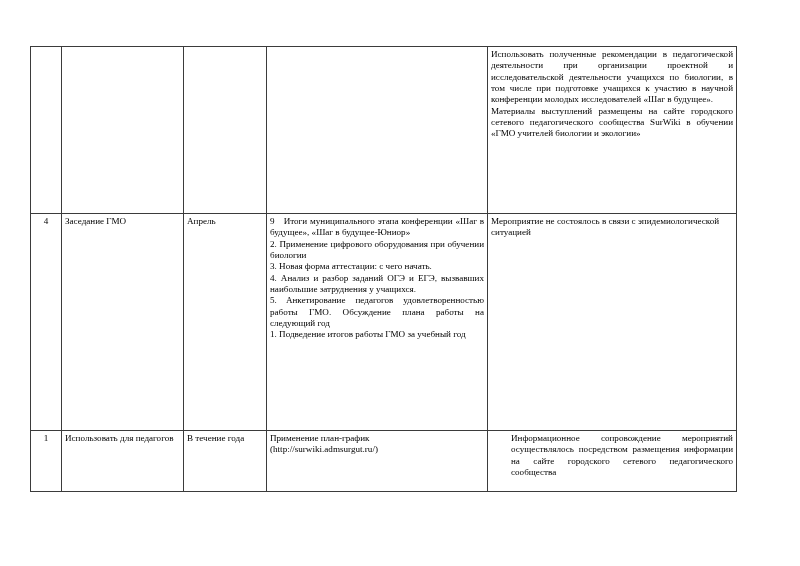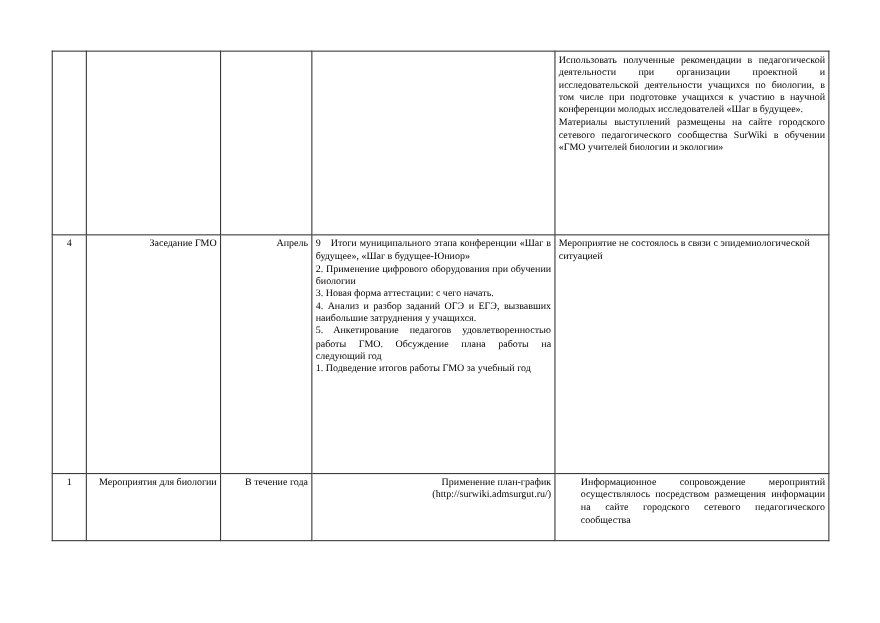--- a/index.html
+++ b/index.html
@@ -15,40 +15,40 @@
     overflow: hidden;
   }
   #page {
     position: relative;
     width: 800px;
     height: 566px;
     background: #ffffff;
   }
   #doc-table {
     position: absolute;
-    left: 47px;
+    left: 30px;
     top: 46px;
     width: 706px;
     border-collapse: collapse;
     table-layout: fixed;
   }
   #doc-table td {
     border: 1px solid #3b3b3b;
     vertical-align: top;
     padding: 2px 3px 2px 3px;
     font-size: 9.1px;
     line-height: 11.35px;
     font-family: "Liberation Serif", "DejaVu Serif", serif;
   }
   col.c-num    { width: 31px; }
   col.c-event  { width: 122px; }
   col.c-date   { width: 83px; }
   col.c-content{ width: 221px; }
   col.c-result { width: 249px; }
-  .ctr { text-align: right; }
+  .ctr { text-align: left; }
   .lft { text-align: left; }
 
   .cell-p { margin: 0; }
 
   .band-cell {
     text-align: center;
     font-weight: bold;
     font-size: 9.3px;
     padding: 7px 4px 7px 4px;
     letter-spacing: 0.1px;
@@ -110,21 +110,21 @@
           <p class="cell-p jblock">1. Подведение итогов работы ГМО за учебный год</p>
         </td>
         <td>
           <p class="cell-p lft">Мероприятие не состоялось в связи с эпидемиологической ситуацией</p>
         </td>
       </tr>
 
 
       <tr class="row-last">
         <td class="num-cell">1</td>
-        <td class="ctr">Мероприятия для биологии</td>
+        <td class="ctr">Использовать для педагогов</td>
         <td class="ctr">В течение года</td>
         <td class="ctr">
           <p class="cell-p">Применение план-график</p>
           <p class="cell-p">(http://surwiki.admsurgut.ru/)</p>
         </td>
         <td>
           <p class="cell-p jblock-full">Информационное сопровождение мероприятий осуществлялось посредством размещения информации на сайте городского сетевого педагогического сообщества</p>
         </td>
       </tr>
 

